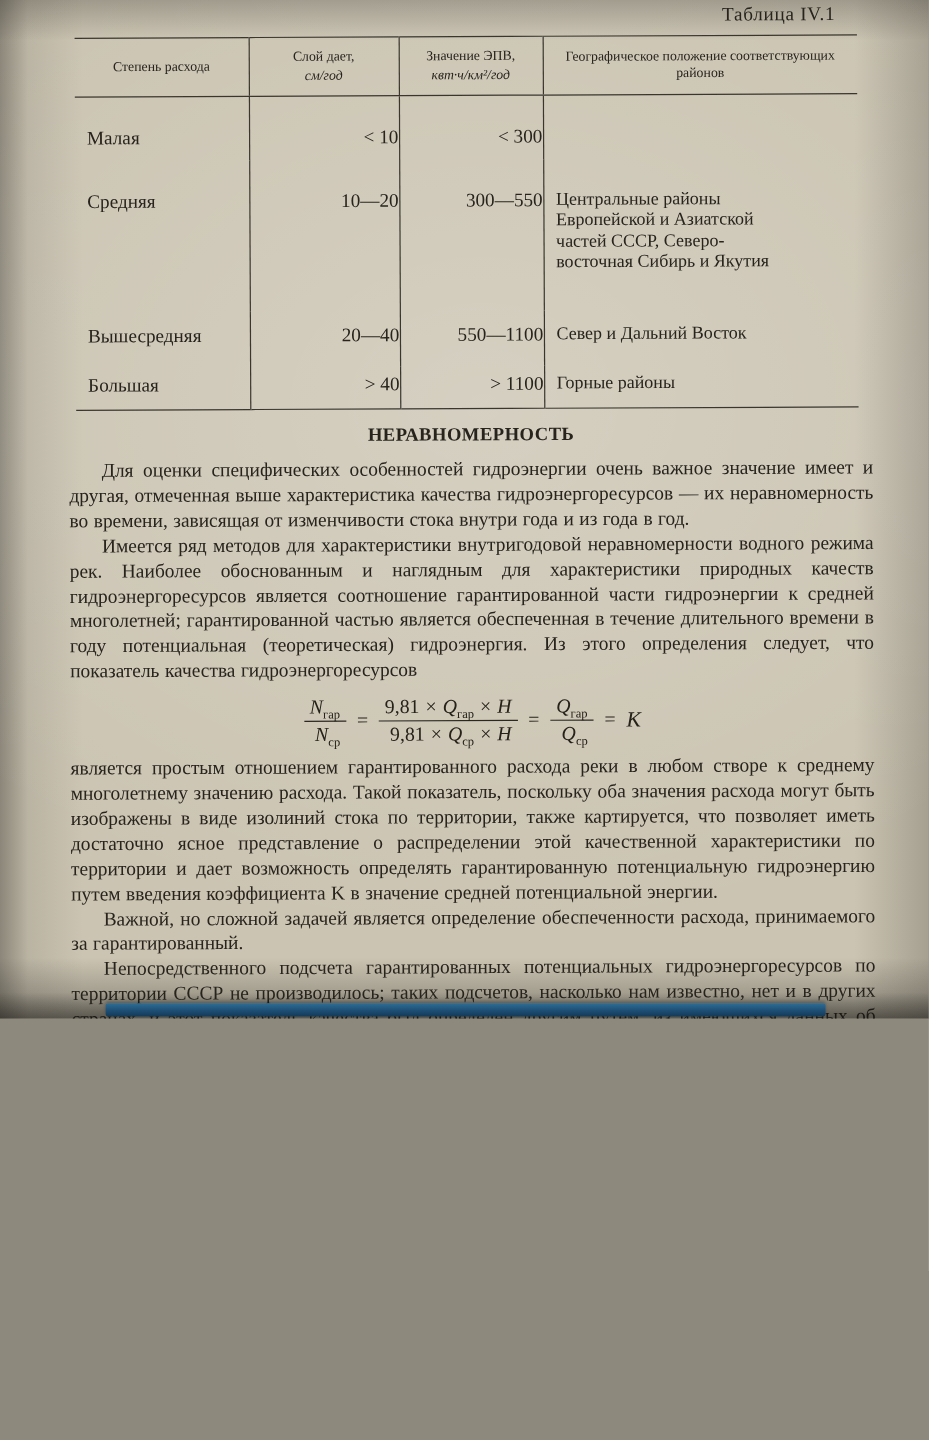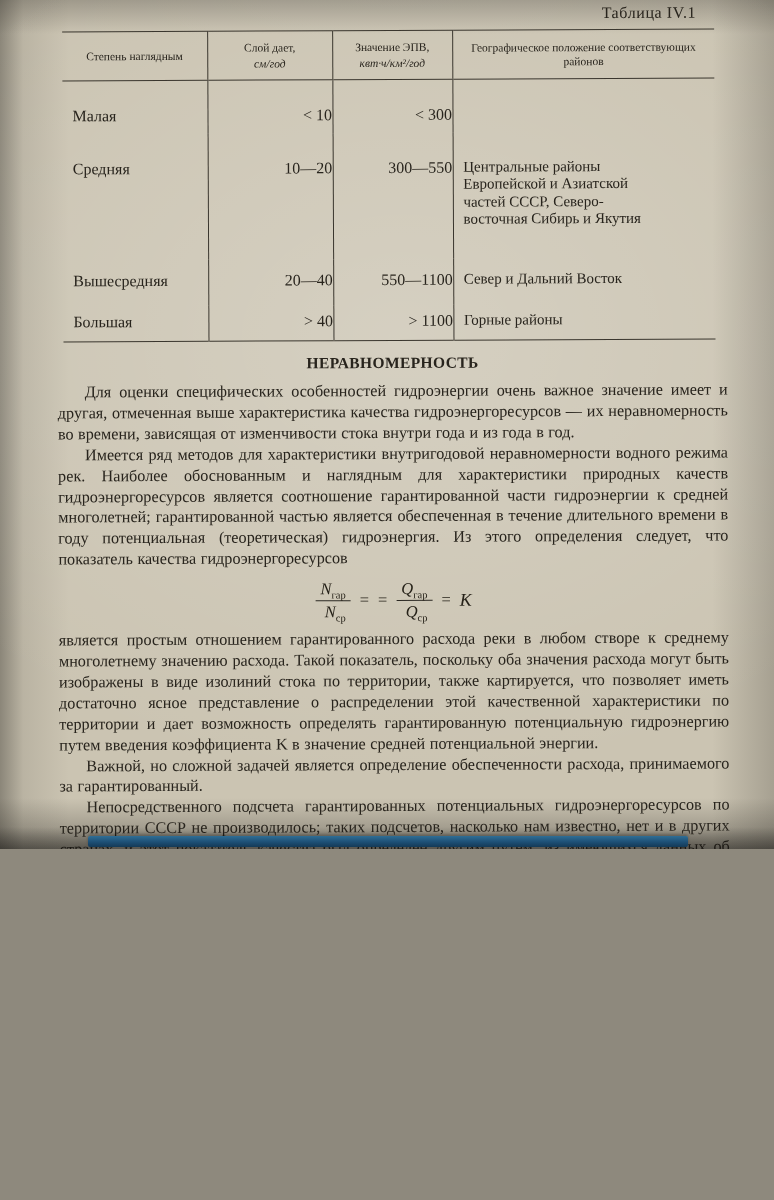--- a/index.html
+++ b/index.html
@@ -84,21 +84,21 @@
     <table class="booktable">
       <colgroup>
           <col class="c1">
           <col class="c2">
           <col class="c3">
           <col class="c4">
         </colgroup>
       <thead>
         <tr>
           <th>
-            <span class="hline">Степень наглядным</span>
+            <span class="hline">Степень расхода</span>
           </th>
           <th>
             <span class="hline">Слой дает,</span>
             <i class="hunit">см/год</i>
           </th>
           <th>
             <span class="hline">Значение ЭПВ,</span>
             <i class="hunit">квт·ч/км²/год</i>
           </th>
           <th>
@@ -139,20 +139,24 @@
     <div class="bodytext">
       <p>Для оценки специфических особенностей гидроэнергии очень важное значение имеет и другая, отмеченная выше характеристика качества гидроэнергоресурсов — их неравномерность во времени, зависящая от изменчивости стока внутри года и из года в год.</p>
       <p>Имеется ряд методов для характеристики внутригодовой неравномерности водного режима рек. Наиболее обоснованным и наглядным для характеристики природных качеств гидроэнергоресурсов является соотношение гарантированной части гидроэнергии к средней многолетней; гарантированной частью является обеспеченная в течение длительного времени в году потенциальная (теоретическая) гидроэнергия. Из этого определения следует, что показатель качества гидроэнергоресурсов</p>
 
       <div class="formula">
         <span class="frac">
           <span class="fnum"><i class="var">N</i><sub>гар</sub></span>
           <span class="fden"><i class="var">N</i><sub>ср</sub></span>
         </span>
         <span class="feq">=</span>
+        <span class="frac">
+          <span class="fnum"><span>9,81</span><span class="ftimes">×</span><i class="var">Q</i><sub>гар</sub><span class="ftimes">×</span><i class="var">H</i></span>
+          <span class="fden"><span>9,81</span><span class="ftimes">×</span><i class="var">Q</i><sub>ср</sub><span class="ftimes">×</span><i class="var">H</i></span>
+        </span>
         <span class="feq">=</span>
         <span class="frac">
           <span class="fnum"><i class="var">Q</i><sub>гар</sub></span>
           <span class="fden"><i class="var">Q</i><sub>ср</sub></span>
         </span>
         <span class="feq">=</span>
         <i class="var fK">K</i>
       </div>
 
       <p class="no-indent">является простым отношением гарантированного расхода реки в любом створе к среднему многолетнему значению расхода. Такой показатель, поскольку оба значения расхода могут быть изображены в виде изолиний стока по территории, также картируется, что позволяет иметь достаточно ясное представление о распределении этой качественной характеристики по территории и дает возможность определять гарантированную потенциальную гидроэнергию путем введения коэффициента K в значение средней потенциальной энергии.</p>

